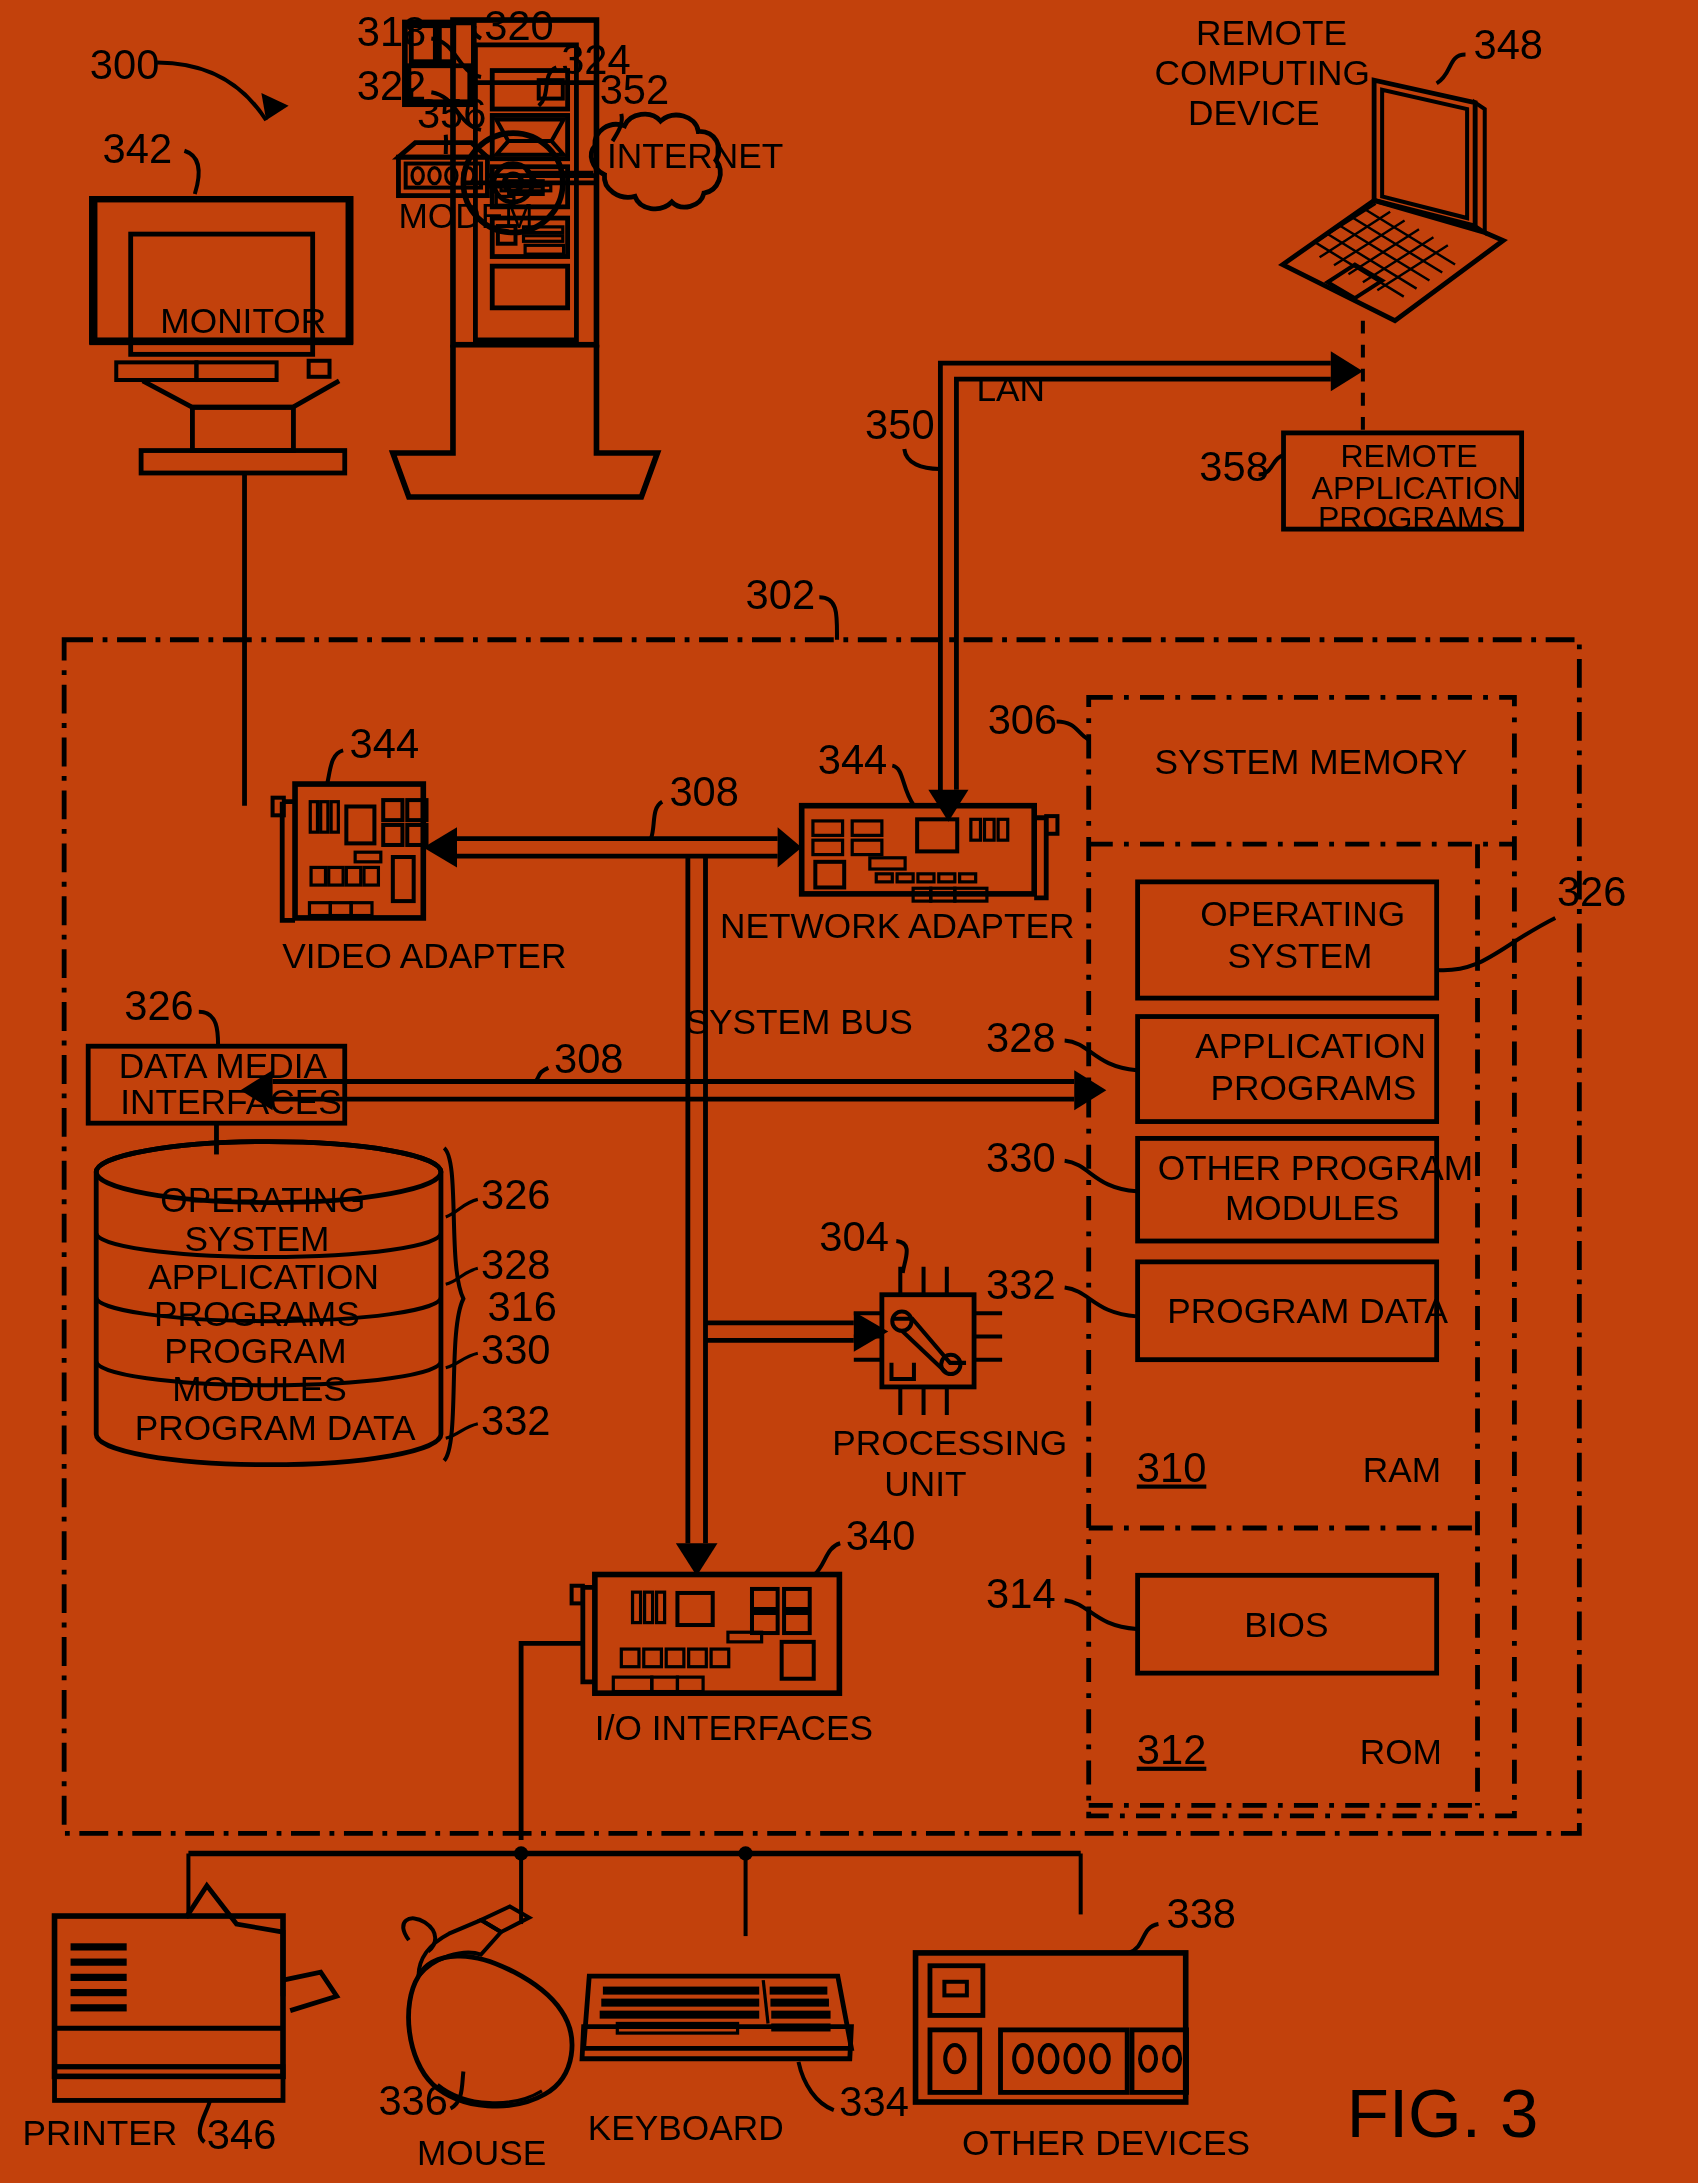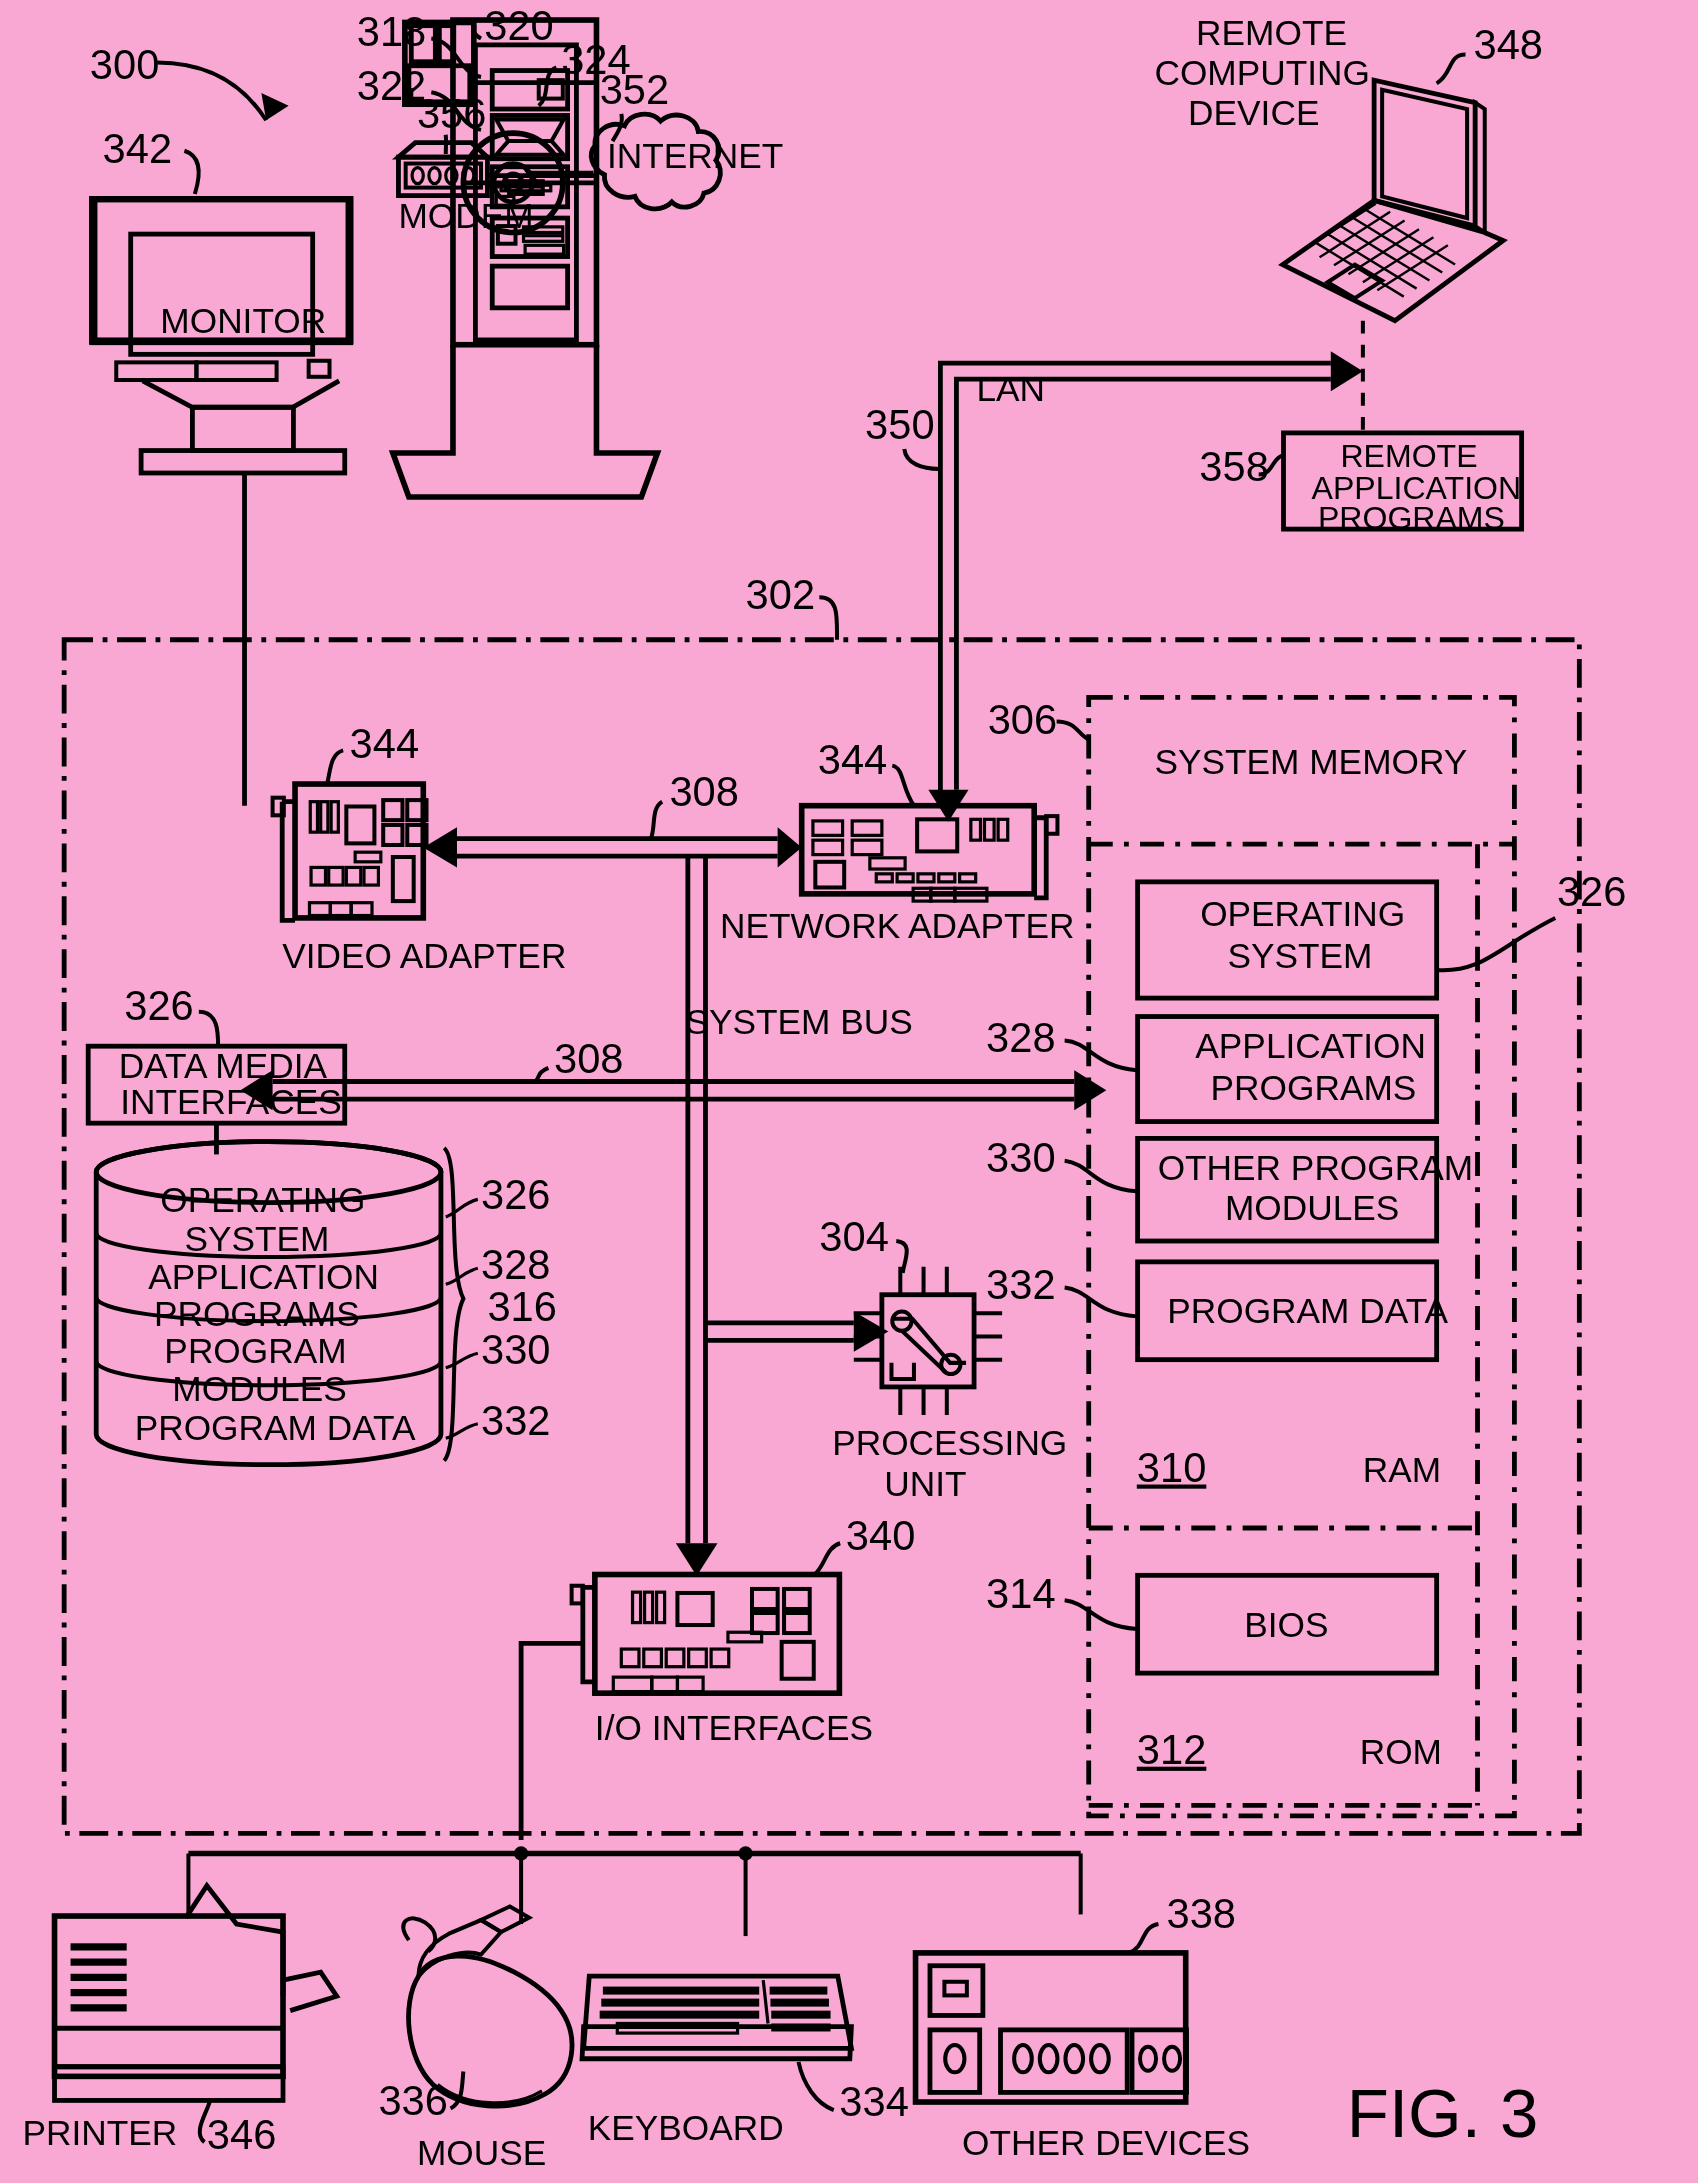--- a/index.html
+++ b/index.html
@@ -1,17 +1,17 @@
 <!DOCTYPE html>
 <html style="font-size:13px"><head>
 <meta charset="utf-8">
 <style>
   html,body{margin:0;padding:0;background:#fff;}
   body{font-family:"Liberation Sans",sans-serif;}
-  #root{position:relative;width:1698px;height:2183px;background:#f9a8d4;overflow:hidden;}
+  #root{position:relative;width:1698px;height:2183px;background:#c2410c;overflow:hidden;}
   #svgroot{position:absolute;left:0;top:0;width:1698px;height:2183px;}
   text{font-family:"Liberation Sans",sans-serif;fill:#000;}
   .lbl{font-size:44px;}
   .lbl-sm{font-size:40px;}
   .refnum{font-size:52px;}
   .fig{font-size:86px;}
   .ln{stroke:#000;fill:none;}
 </style>
 </head>
 <body>

